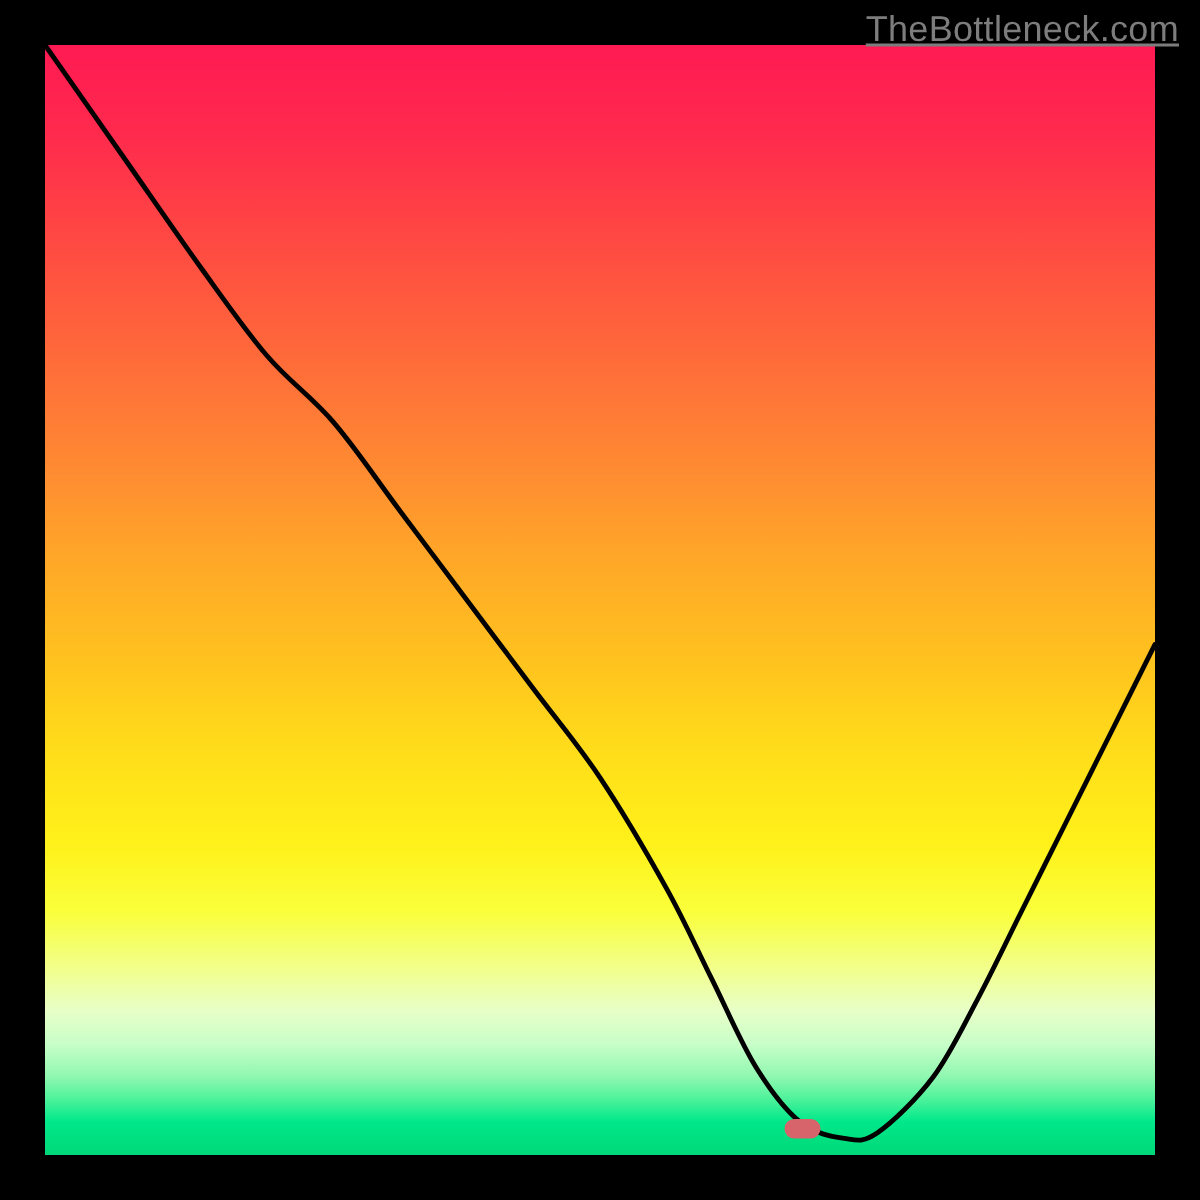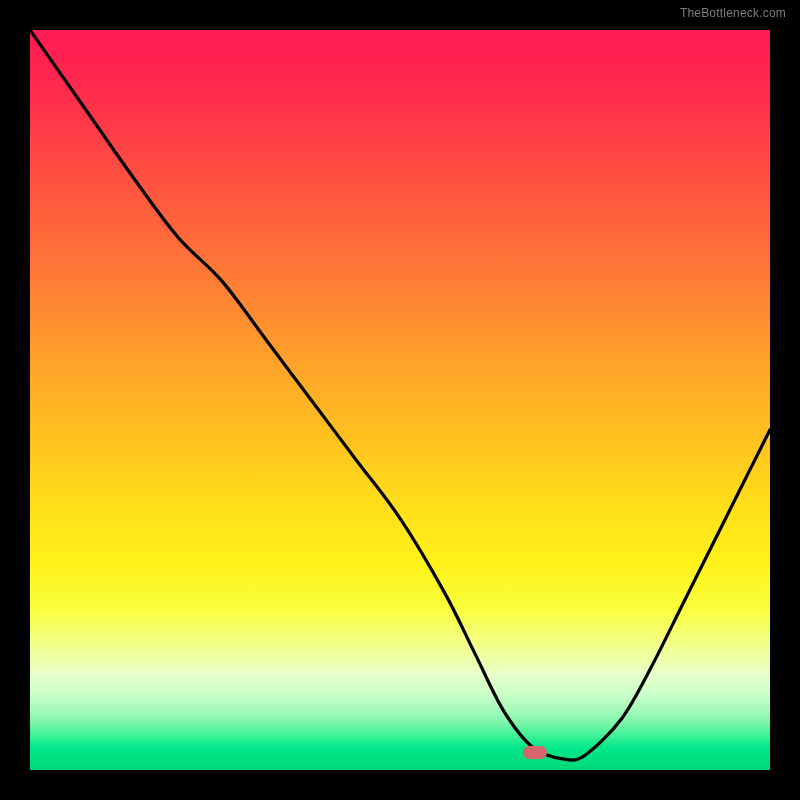--- a/index.html
+++ b/index.html
@@ -51,23 +51,24 @@
       #4cf29a 95%,
       #00e88a 97%,
       #00d878 100%
     );
   }
   .watermark {
     position: absolute;
     top: 6px;
     right: 14px;
     color: #7d7d7d;
-    font-size: 12px;
+    font-size: 24px;
     letter-spacing: 0.2px;
     font-weight: 500;
+    text-decoration: underline;
   }
   .marker {
     position: absolute;
     width: 24px;
     height: 13px;
     border-radius: 7px;
     background: #d8646b;
   }
   svg.curve {
     position: absolute;

